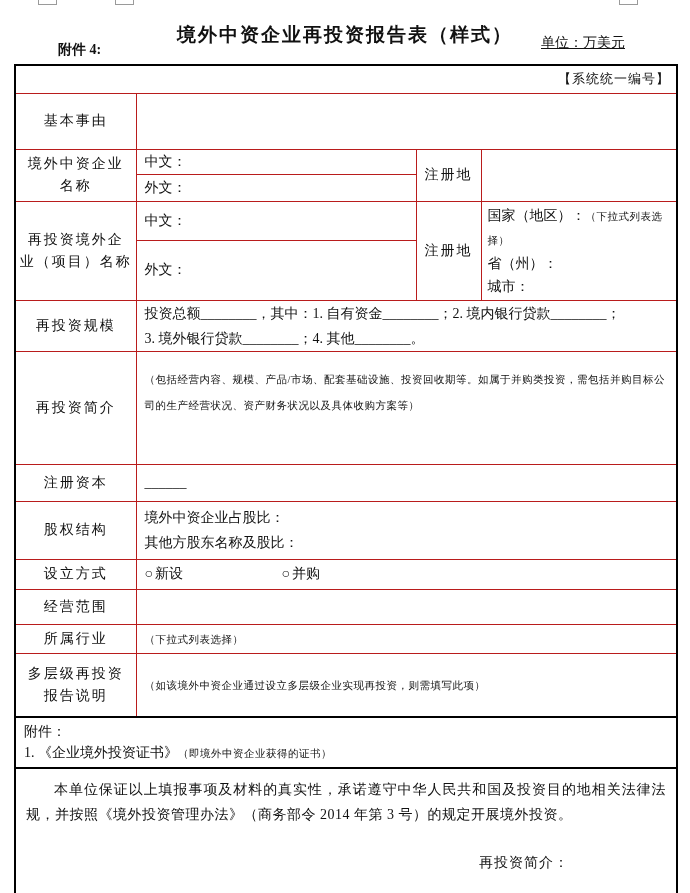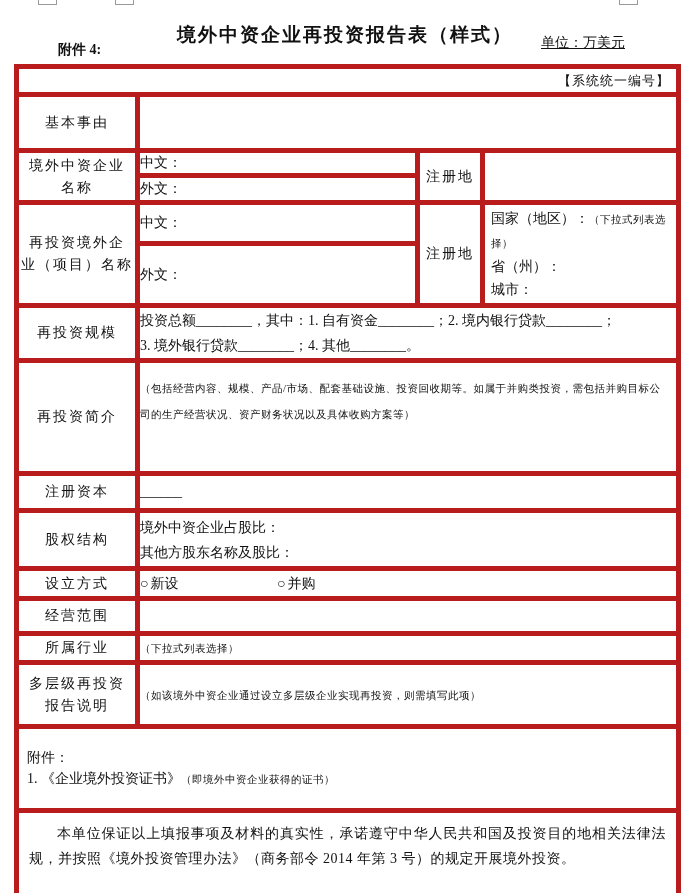--- a/index.html
+++ b/index.html
@@ -26,26 +26,26 @@
   }
   .unit-note {
     position: absolute; top: 34px; right: 65px; font-size: 14px; text-decoration: underline;
   }
   table.form {
     position: absolute; top: 64px; left: 14px;
     width: 662px; table-layout: fixed;
     border-collapse: collapse; border: 2px solid #000;
     font-size: 14px;
   }
-  table.form td { border: 5px solid #b91c1c; vertical-align: middle; }
+  table.form td { border: 1px solid #b91c1c; vertical-align: middle; }
   col.c1 { width: 121px; } col.c2 { width: 280px; }
   col.c3 { width: 65px; }  col.c4 { width: 196px; }
 
   td.lbl { text-align: center; letter-spacing: 2px; line-height: 1.55; margin-left: 8px; }
-  td.txt { }
+  td.txt { padding-left: 8px; }
   td.sysno { text-align: right; padding-right: 6px; font-size: 13px; letter-spacing: 1px; }
 
   tr.r-a td { height: 28px; }
   tr.r-b td { height: 56px; }
   tr.r-c td { height: 25px; }
   tr.r-d td { height: 27px; }
   tr.r-e td { height: 28px; }
   tr.r-f td { height: 42px; }
   tr.r-g td { height: 50px; }
   tr.r-h td { height: 113px; }
@@ -60,21 +60,21 @@
 
   .note { font-size: 10.5px; letter-spacing: 0.5px; }
   .two-line { line-height: 25px; }
   .country-cell { padding: 2px 6px; line-height: 23px; }
   .blank-line {
     display: inline-block; min-width: 40px; letter-spacing: 0;
   }
   .radio-opt { display: inline-block; }
   .radio-opt .circle { font-size: 14px; margin-right: 2px; }
   .radio-opt.second { margin-left: 95px; }
-  .attach-block { padding: 18px 8px; line-height: 21px; }
+  .attach-block { padding: 3px 8px; line-height: 21px; }
   .decl-block { padding: 8px 10px 0 10px; }
   .decl-text { text-indent: 2em; line-height: 25px; letter-spacing: 0.5px; text-align: justify; }
   .seal-line { text-align: right; padding-right: 97px; margin-top: 27px; letter-spacing: 1px; }
 </style>
 </head>
 <body>
 
 <div class="edge-box e1"></div>
 <div class="edge-box e2"></div>
 <div class="edge-box e3"></div>

